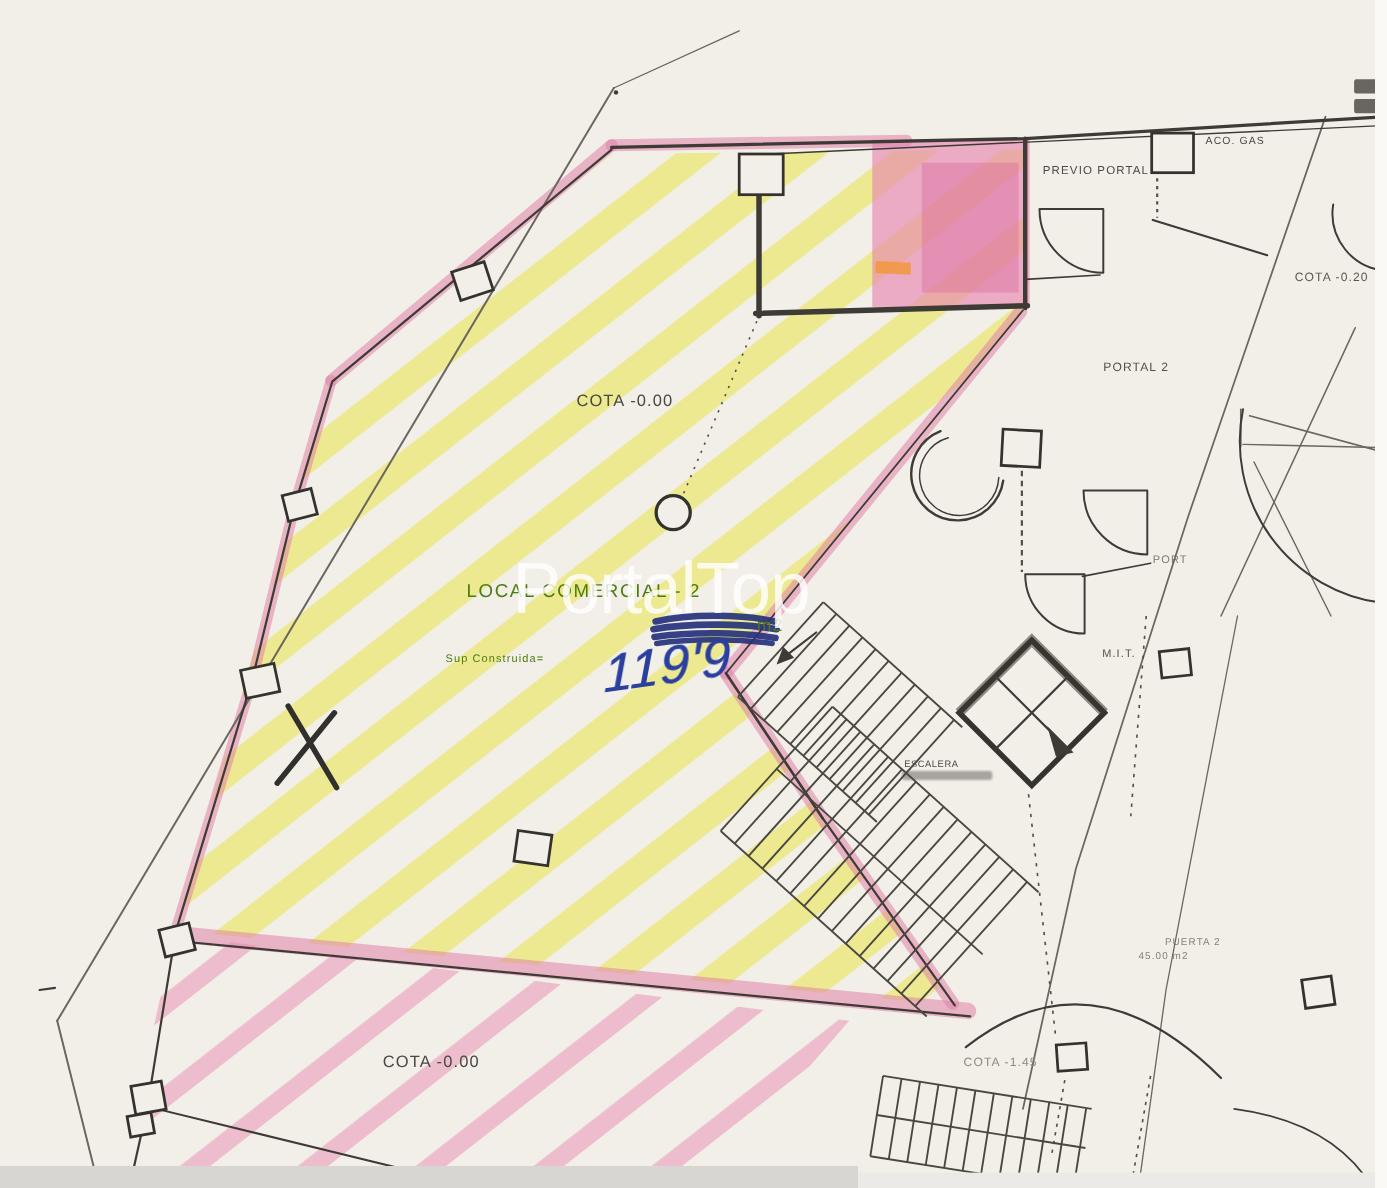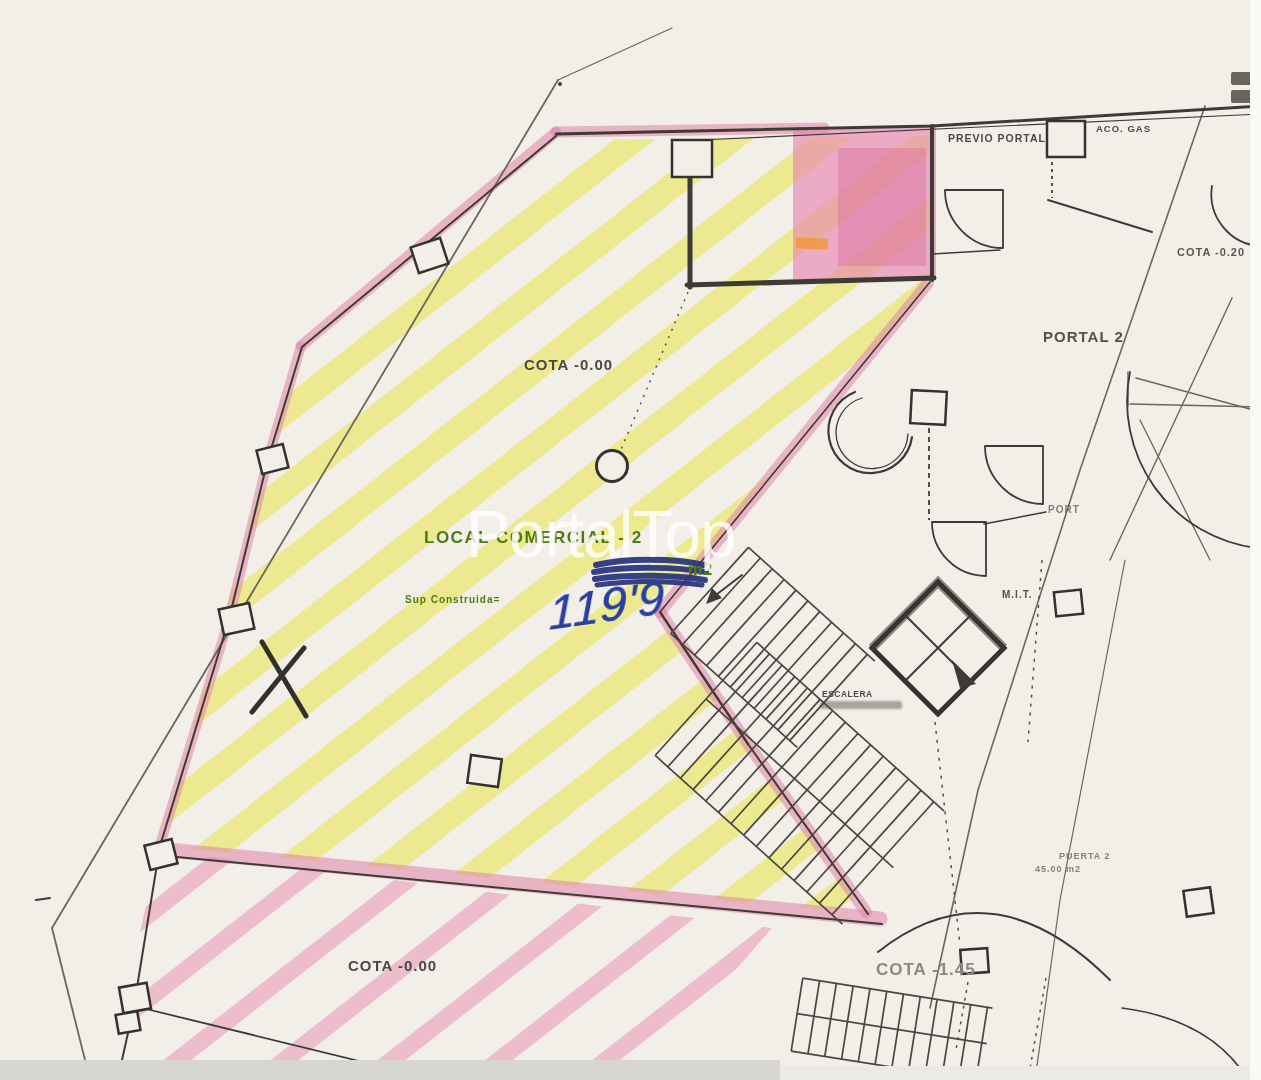--- a/index.html
+++ b/index.html
@@ -5,21 +5,21 @@
   html,body{margin:0;padding:0;background:#ffffff;}
   .screen{position:relative;width:1261px;height:1080px;overflow:hidden;
           background:#f2efe9;font-family:"Liberation Sans",sans-serif;}
   svg{position:absolute;left:0;top:0;}
   .ink{stroke:#3e3b36;fill:none;stroke-linecap:round;stroke-linejoin:round;}
   .faint{stroke:#6b665f;fill:none;stroke-linecap:round;}
   .hl{stroke:rgba(226,130,170,0.55);fill:none;stroke-linecap:round;stroke-linejoin:round;}
   .col{fill:#f2efe9;stroke:#34322d;stroke-width:2.5;}
   .dot{stroke:#55504a;fill:none;}
   g[data-ladder] line{stroke:#4a4640;stroke-width:1.7;}
-  .t{position:absolute;white-space:nowrap;color:#4b4843;font-weight:700;
+  .t{position:absolute;white-space:nowrap;color:#4b4843;font-weight:400;
      letter-spacing:1px;filter:blur(.3px);}
   .navy{color:#4d7c0f;filter:blur(.35px);}
   .hand{color:#2b3f9e;font-style:italic;font-weight:400;
         text-shadow:.6px 0 0 currentColor;transform:rotate(-8deg) skewX(-8deg);}
   .wm{position:absolute;color:rgba(255,255,255,0.82);font-weight:400;
       letter-spacing:-1px;filter:blur(.3px);}
 </style>
 </head>
 <body>
 
@@ -208,24 +208,24 @@
   <g>
     <rect x="0" y="1060" width="780" height="20" fill="#d8d6d2"></rect>
     <rect x="780" y="1066" width="481" height="14" fill="#eceae6"></rect>
     <rect x="1250" y="0" width="11" height="1080" fill="#faf9f6"></rect>
   </g>
 </svg>
 
 <div class="t" style="left:524px;top:356px;font-size:15px;">COTA -0.00</div>
 <div class="t" style="left:348px;top:957px;font-size:15px;">COTA -0.00</div>
 <div class="t" style="left:1177px;top:246px;font-size:11px;color:#5a564f;">COTA -0.20</div>
-<div class="t" style="left:876px;top:960px;font-size:17px;color:#8d8881;">COTA -1.45</div>
-<div class="t" style="left:948px;top:132px;font-size:10.5px;text-align:center;">PREVIO PORTAL</div>
+<div class="t" style="left:876px;top:960px;font-size:11px;color:#8d8881;">COTA -1.45</div>
+<div class="t" style="left:948px;top:149px;font-size:10.5px;text-align:center;">PREVIO PORTAL</div>
 <div class="t" style="left:1096px;top:123px;font-size:9.5px;">ACO. GAS</div>
-<div class="t" style="left:1003px;top:328px;font-size:15px;color:#55514a;margin-left:40px;">PORTAL 2</div>
+<div class="t" style="left:1003px;top:328px;font-size:11px;color:#55514a;">PORTAL 2</div>
 <div class="t" style="left:1002px;top:589px;font-size:10px;color:#55514a;text-align:right;">M.I.T.</div>
 <div class="t" style="left:1048px;top:504px;font-size:10px;color:rgba(100,95,88,0.8);">PORT</div>
 <div class="t" style="left:822px;top:689px;font-size:8.5px;letter-spacing:.5px;">ESCALERA</div>
 <div class="t" style="left:1035px;top:851px;font-size:9px;color:rgba(105,100,92,0.8);filter:blur(.5px);margin-left:24px;">PUERTA 2</div>
 <div class="t" style="left:1035px;top:864px;font-size:9px;color:rgba(105,100,92,0.8);filter:blur(.5px);">45.00 m2</div>
 
 <div class="t navy" style="left:424px;top:528px;font-size:17px;letter-spacing:1.5px;">LOCAL COMERCIAL - 2</div>
 <div class="t navy" style="left:405px;top:562px;font-size:10px;margin-top:32px;">Sup Construida=</div>
 <div class="t navy" style="left:688px;top:561px;font-size:16px;">m2</div>
 <div class="t hand" style="left:548px;top:578px;font-size:48px;">119'9</div>

